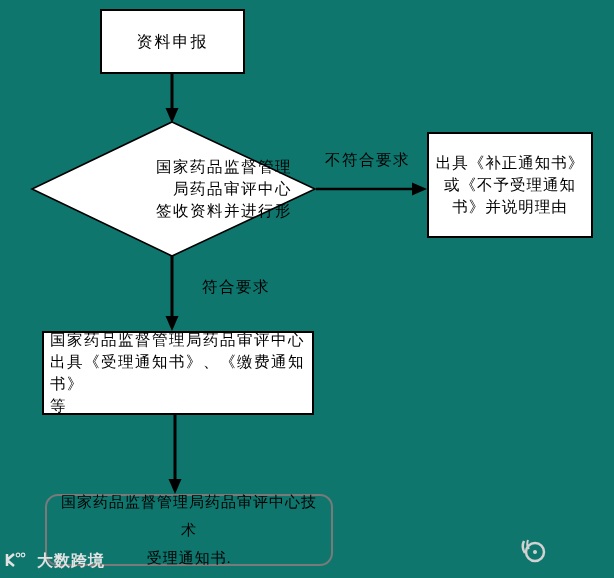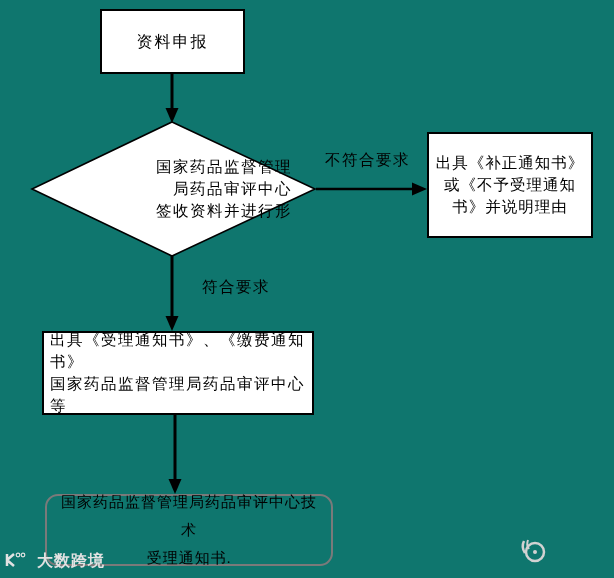--- a/index.html
+++ b/index.html
@@ -147,22 +147,22 @@
   <div class="edge-label label-notmeet">不符合要求</div>
   <div class="edge-label label-meet">符合要求</div>
 
   <div class="node box-border node-reject">
     <div>出具《补正通知书》</div>
     <div>或《不予受理通知</div>
     <div>书》并说明理由</div>
   </div>
 
   <div class="node box-border node-accept">
+    <div>国家药品监督管理局药品审评中心</div>
     <div>出具《受理通知书》、《缴费通知书》</div>
-    <div>国家药品监督管理局药品审评中心</div>
     <div>等</div>
   </div>
 
   <div class="node node-review">
     <div>国家药品监督管理局药品审评中心技</div>
     <div>术</div>
     <div>受理通知书.</div>
   </div>
 
   <div class="watermark-left">

